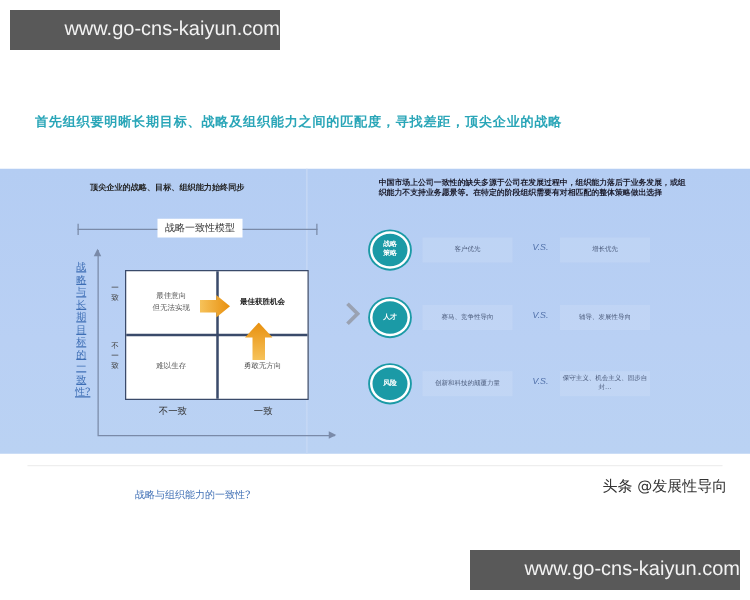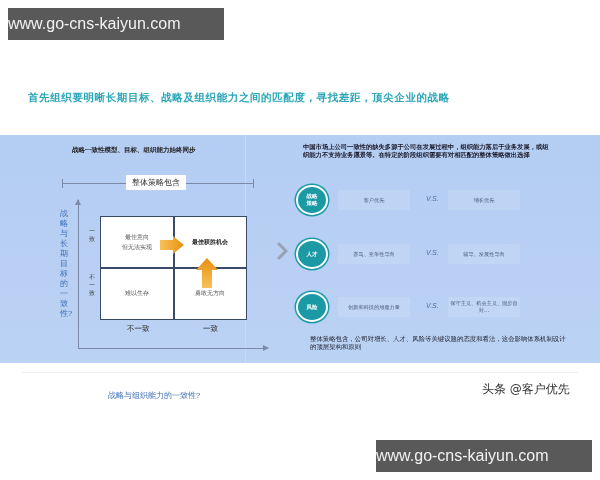--- a/index.html
+++ b/index.html
@@ -2,21 +2,21 @@
 <html><head>
 <meta charset="utf-8">
 <style>
   * { box-sizing: border-box; margin: 0; padding: 0; }
   html, body { width: 600px; height: 480px; background: #ffffff; overflow: hidden; }
   body { position: relative; font-family: "DejaVu Sans", sans-serif; }
 
   .watermark {
     position: absolute; background: #595959; color: #f2f2f2;
     font-family: "Liberation Sans", sans-serif; font-size: 16px;
-    height: 32px; line-height: 32px; text-align: left;
+    height: 32px; line-height: 32px; text-align: right;
   }
   .wm-top { left: 8px; top: 8px; width: 216px; }
   .wm-bottom { left: 376px; top: 440px; width: 216px; }
 
   .headline {
     position: absolute; left: 28px; top: 91px; width: 540px;
     color: #2aa6b8; font-family: "DejaVu Serif", serif; font-size: 10.5px;
     letter-spacing: 0.6px; white-space: nowrap; font-weight: bold;
   }
 
@@ -34,21 +34,21 @@
   .model-label {
     position: absolute; left: 126px; top: 40px; background: #ffffff; padding: 2px 6px;
     font-family: "DejaVu Serif", serif; font-size: 8px; color: #333; white-space: nowrap;
   }
   .y-axis { position: absolute; left: 78px; top: 65px; width: 1px; height: 148px; background: #7a8aa8; }
   .y-axis::before { content: ""; position: absolute; left: -3px; top: -1px; border-left: 3.5px solid transparent; border-right: 3.5px solid transparent; border-bottom: 6px solid #7a8aa8; }
   .x-axis { position: absolute; left: 78px; top: 213px; width: 190px; height: 1px; background: #7a8aa8; }
   .x-axis::after { content: ""; position: absolute; right: -1px; top: -3px; border-top: 3.5px solid transparent; border-bottom: 3.5px solid transparent; border-left: 6px solid #7a8aa8; }
   .y-label {
     position: absolute; left: 60px; top: 74px; width: 10px; font-family: "DejaVu Serif", serif;
-    font-size: 8px; line-height: 10px; color: #3f6fb5; word-break: break-all;
+    font-size: 8px; line-height: 10px; color: #3f6fb5; text-align: center; word-break: break-all; text-decoration: underline;
   }
   .x-label { position: absolute; left: 108px; top: 212px; font-family: "DejaVu Serif", serif; font-size: 8px; color: #3f6fb5; white-space: nowrap; margin-top: 43px; }
 
   .grid { position: absolute; left: 100px; top: 81px; width: 147px; height: 104px; background: #fff; border: 1.5px solid #3a4a6a; }
   .grid .vline { position: absolute; left: 72px; top: 0; width: 1.5px; height: 100%; background: #3a4a6a; }
   .grid .hline { position: absolute; left: 0; top: 50px; width: 100%; height: 1.5px; background: #3a4a6a; }
   .cell { position: absolute; width: 72px; height: 50px; display: flex; flex-direction: column; align-items: center; justify-content: center; font-family: "DejaVu Serif", serif; font-size: 6px; color: #555; line-height: 10px; text-align: center; }
   .c-tl { left: 0; top: 0; } .c-tr { left: 73px; top: 0; font-weight: bold; color: #222; }
   .c-bl { left: 0; top: 51px; } .c-br { left: 73px; top: 51px; }
   .row-tick { position: absolute; left: 88px; font-family: "DejaVu Serif", serif; font-size: 6px; color: #444; width: 8px; line-height: 8px; text-align: center; }
@@ -77,23 +77,23 @@
 </head>
 <body>
 
 <div class="watermark wm-top">www.go-cns-kaiyun.com</div>
 
 <div class="headline">首先组织要明晰长期目标、战略及组织能力之间的匹配度，寻找差距，顶尖企业的战略</div>
 
 <div class="band">
   <div class="band-divider"></div>
 
-  <div class="left-title">战略一致性模型、目标、组织能力始终同步</div>
+  <div class="left-title">顶尖企业的战略、目标、组织能力始终同步</div>
   <div class="model-line"></div>
-  <div class="model-label">整体策略包含</div>
+  <div class="model-label">战略一致性模型</div>
 
   <div class="y-axis"></div>
   <div class="x-axis"></div>
   <div class="y-label">战略与长期目标的一致性?</div>
   <div class="x-label">战略与组织能力的一致性?</div>
 
   <div class="row-tick" style="top:92px;">一致</div>
   <div class="row-tick" style="top:138px;">不一致</div>
 
   <div class="grid">
@@ -165,19 +165,18 @@
 
   <div class="cmp-row" style="top:157px;">
     <div class="circle">
       <div>风险</div>
     </div>
     <div class="opt opt-a">创新和科技的颠覆力量</div>
     <div class="vs">V.S.</div>
     <div class="opt opt-b">保守主义、机会主义、固步自封…</div>
   </div>
 
-  <div class="right-footer">整体策略包含，公司对增长、人才、风险等关键议题的态度和看法，这会影响体系机制设计的顶层架构和原则</div>
 </div>
 
 <div class="sep-line"></div>
-<div class="credit">头条 @客户优先</div>
+<div class="credit">头条 @发展性导向</div>
 
 <div class="watermark wm-bottom">www.go-cns-kaiyun.com</div>
 
 </body></html>

